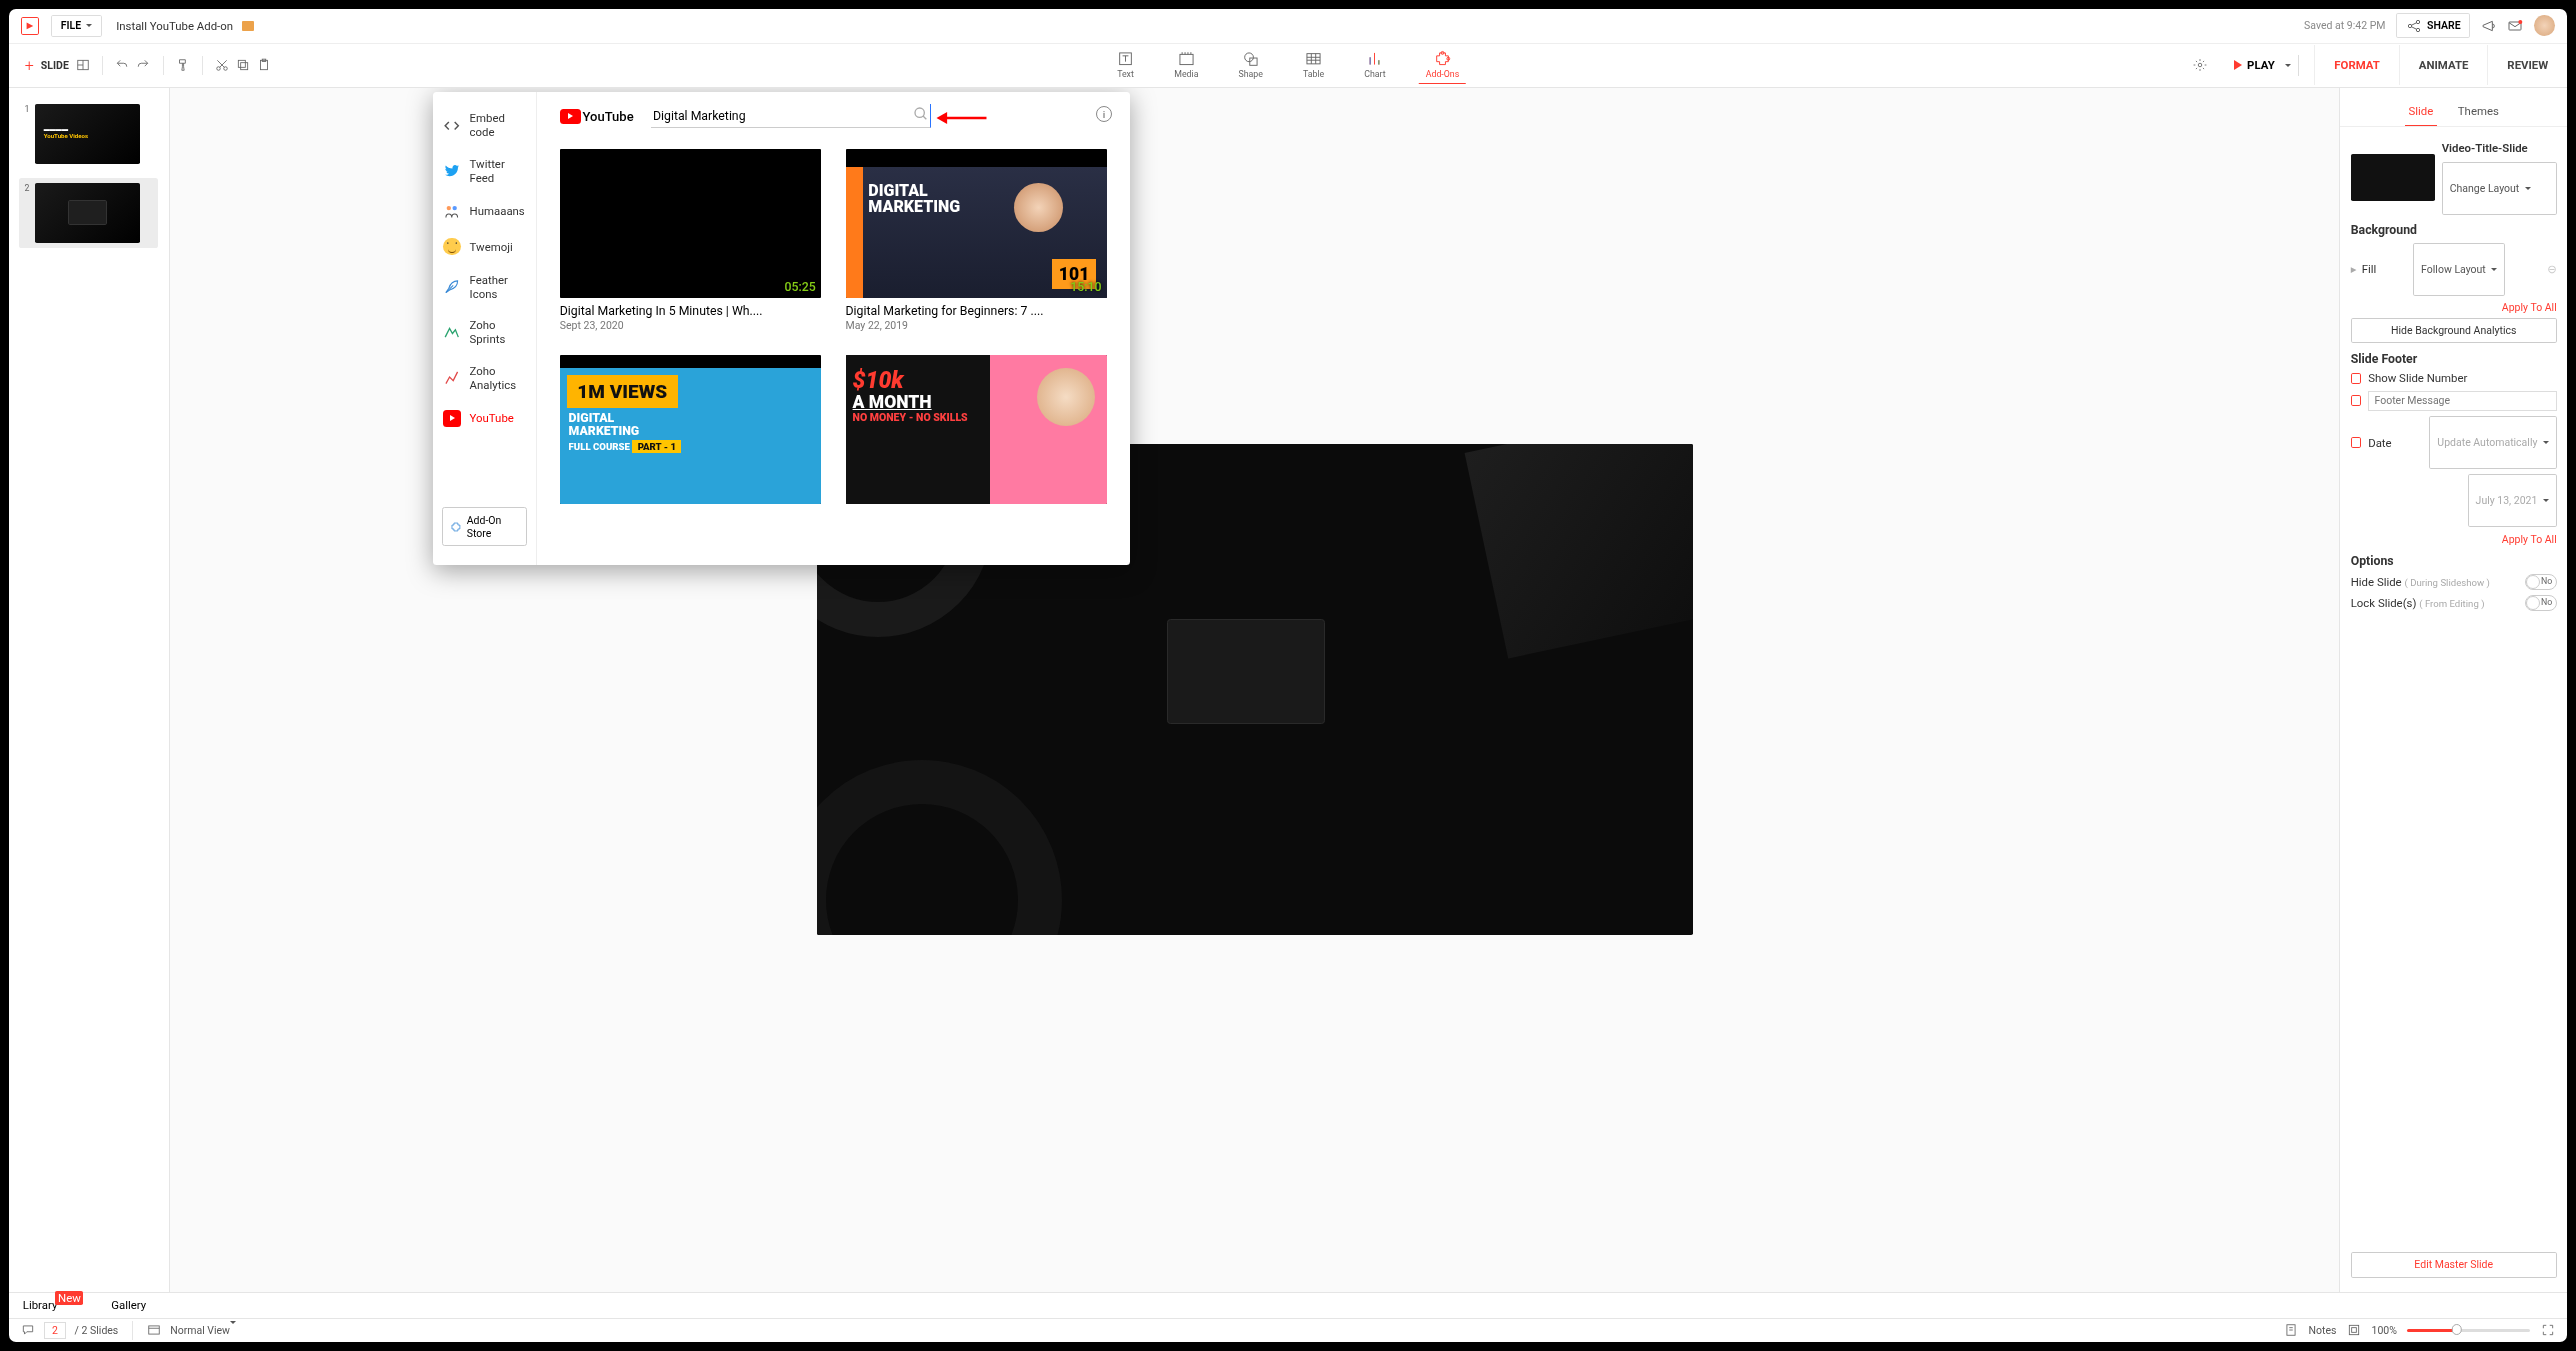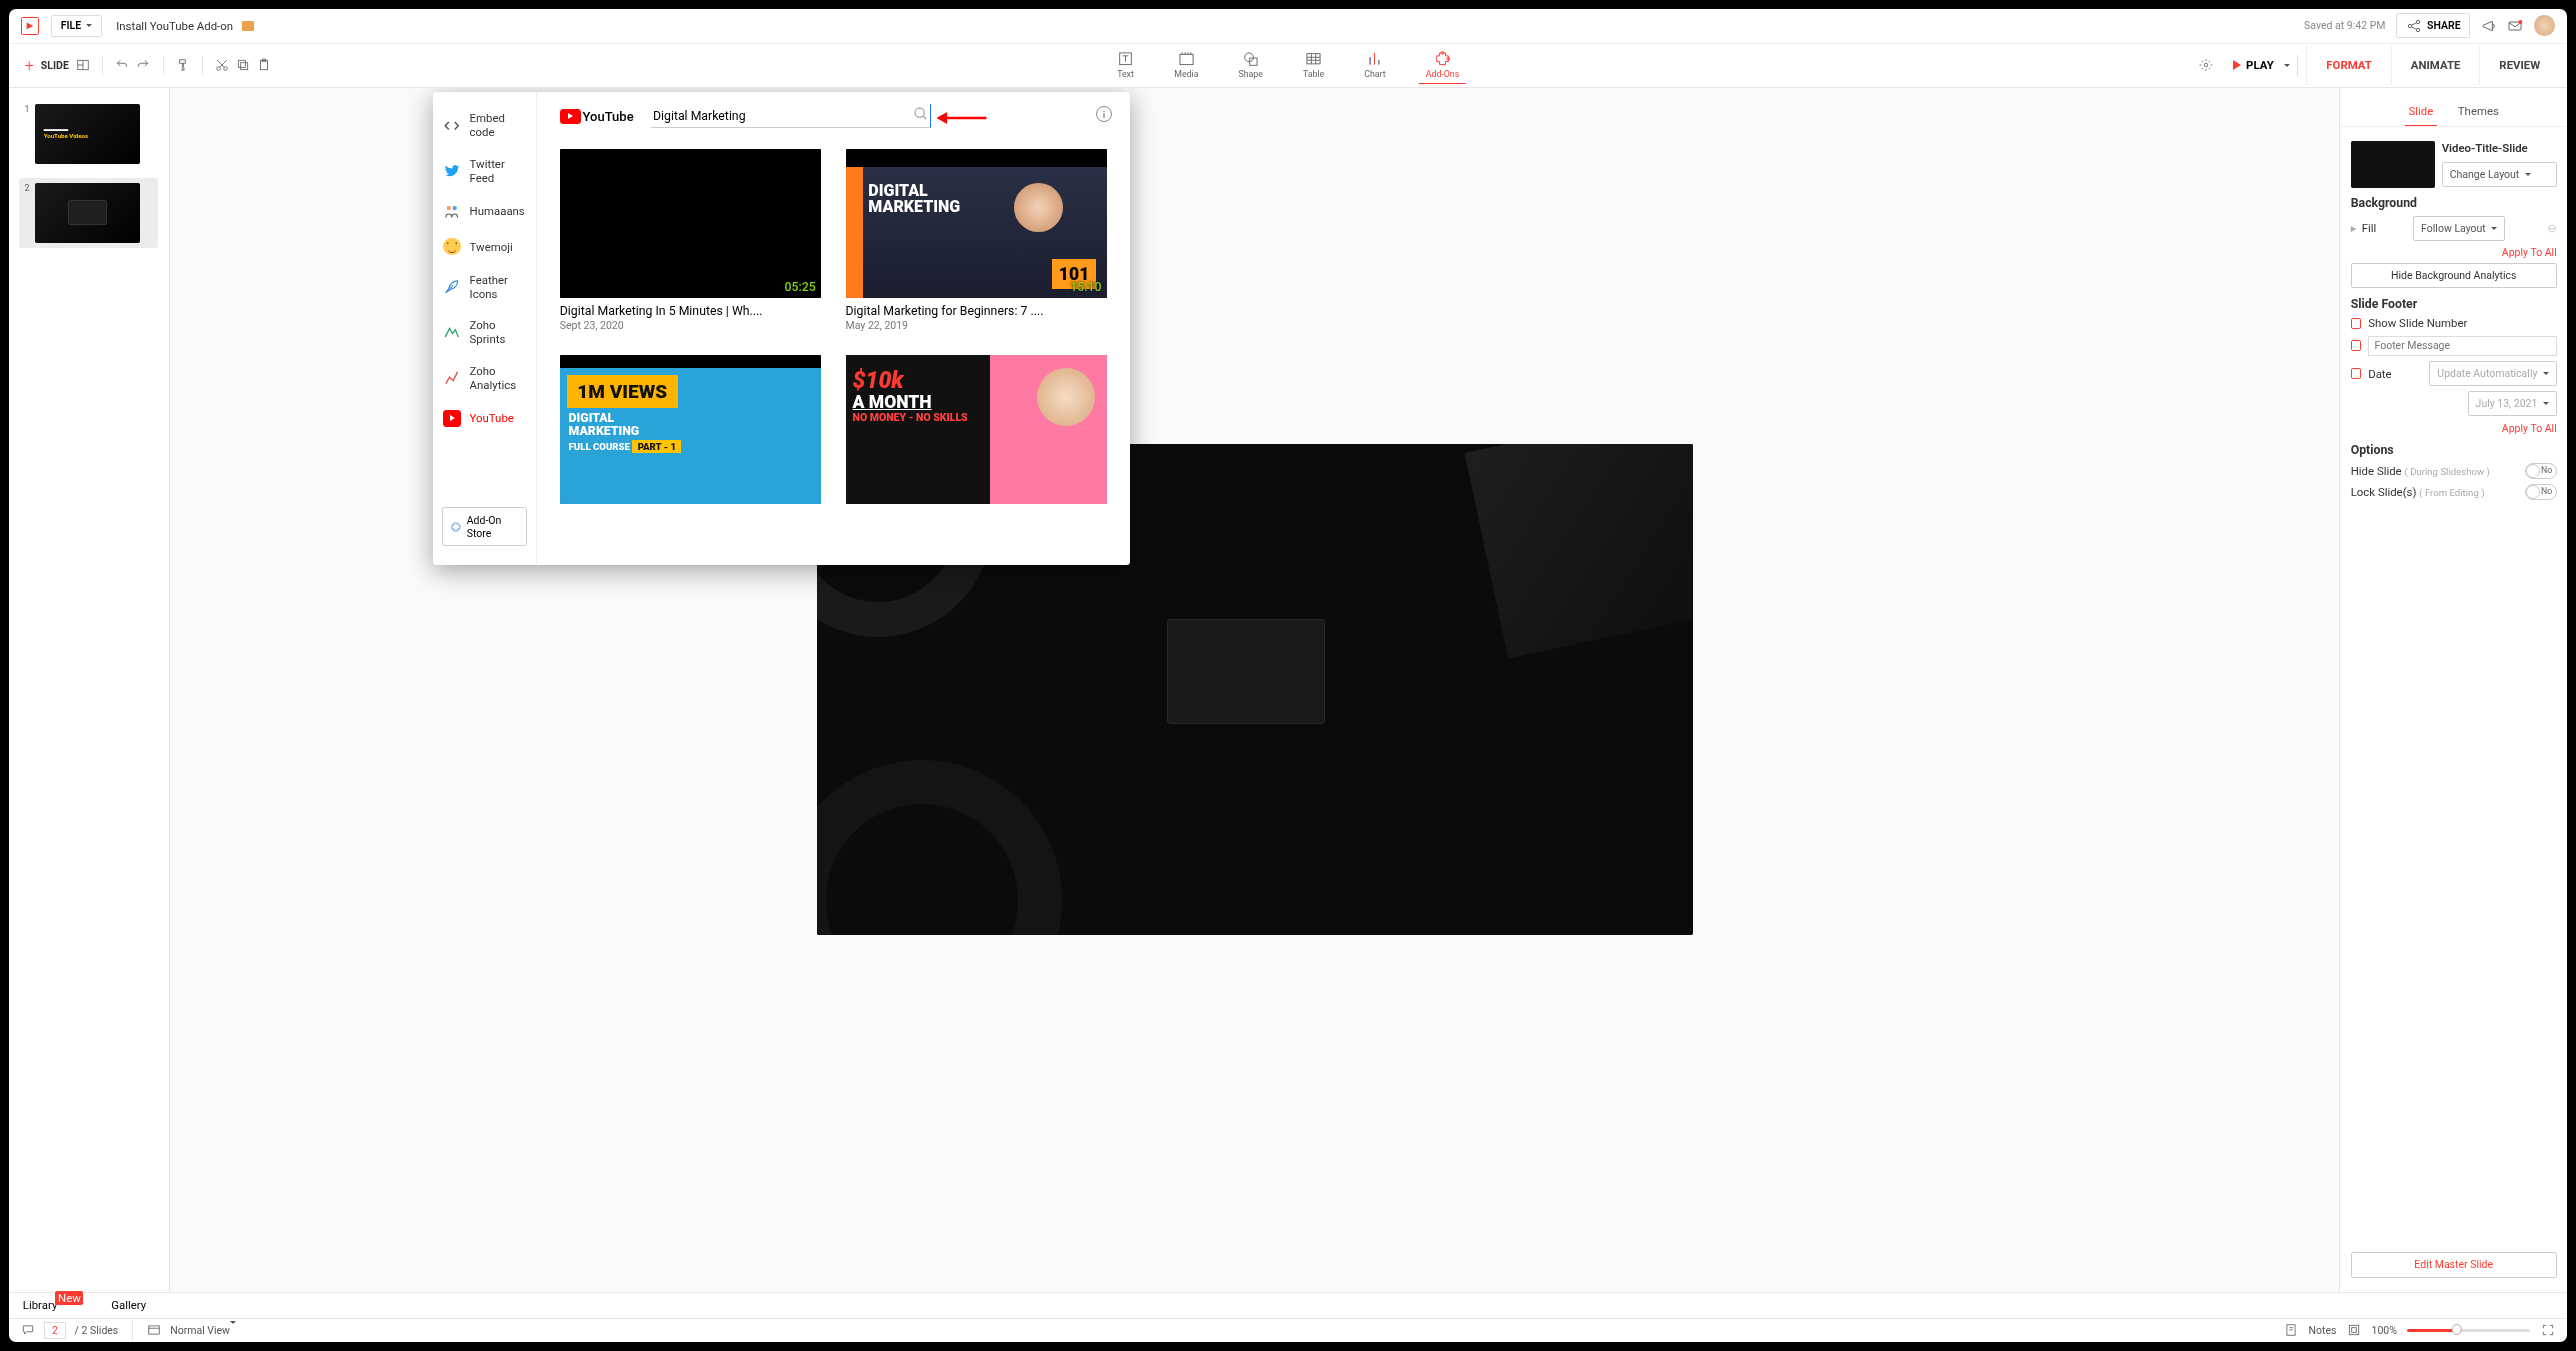--- a/index.html
+++ b/index.html
@@ -26,21 +26,21 @@
 .slide-lbl { font-size: 10.5px; font-weight: 700; color:#333; }
 .vbar { width: 0.9px; height: 19px; background: #e5e5e5; margin: 0 5.3px; }
 .tool-ico { width: 14px; height: 14px; stroke:#666; fill:none; stroke-width:1.5; cursor:pointer;}
 .tool-center { position:absolute; left:50%; transform:translateX(-50%); display:flex; gap:26px; }
 .tc-item { display:flex; flex-direction:column; align-items:center; gap:1.8px; cursor:pointer; padding: 3.5px 7px;}
 .tc-item.active { border-bottom: 1.8px solid #ff3b30; }
 .tc-item svg { width:17.5px; height:17.5px; stroke:#666; fill:none; stroke-width:1.3; }
 .tc-item.active svg { stroke:#ff3b30; }
 .tc-label { font-size: 8.8px; color:#666; }
 .tc-item.active .tc-label { color:#ff3b30; }
-.tool-right { margin-left:auto; display:flex; align-items:center; gap:8px; padding-right:8px;}
+.tool-right { margin-left:auto; display:flex; align-items:center; gap:15px; padding-right:0;}
 .play-btn { display:flex; align-items:center; gap:5.3px; cursor:pointer; padding: 3.5px 7px; border-right:0.9px solid #ddd;}
 .play-tri { width:0;height:0;border-top:5.3px solid transparent;border-bottom:5.3px solid transparent;border-left:8px solid #ff3b30;}
 .tabs-right { display:flex; }
 .tab-r { padding: 13px 19px; font-size: 11.4px; font-weight:700; cursor:pointer; border-left:0.9px solid #eee; color:#444;}
 .tab-r.active { color:#ff3b30; }
 
 
 .main-area { flex: 1; display:flex; overflow:hidden; position:relative;}
 .slide-thumbs { width: 161px; border-right:0.9px solid #e5e5e5; padding:10.5px; display:flex; flex-direction:column; gap:8.8px;}
 .thumb-row { display:flex; gap:5.3px; align-items:flex-start; padding:5.3px; border-radius:2.6px; cursor:pointer;}
@@ -53,21 +53,21 @@
 .cnv-obj { position:absolute; width:158px; height:105px; background:#1a1a1a; border:0.9px solid #2a2a2a; border-radius:3.5px; }
 
 .right-panel { width: 228px; border-left:0.9px solid #e5e5e5; display:flex; flex-direction:column; padding:8.8px 0; overflow-y:auto;}
 .rp-tabs { display:flex; justify-content:center; gap:17.5px; border-bottom:0.9px solid #eee; }
 .rp-tab { padding:7px 3.5px; font-size:11.4px; cursor:pointer; color:#555; }
 .rp-tab.active { color:#ff3b30; border-bottom:1.8px solid #ff3b30; }
 .rp-content { padding: 8.8px 10.5px; font-size:11.4px; color:#333; }
 .rp-row { display:flex; align-items:center; justify-content:space-between; margin:5.3px 0;}
 .rp-section { font-weight:700; margin: 8.8px 0 3.5px; font-size:12.3px; }
 .rp-mini-thumb { width: 84px; height: 47px; background:#111; border-radius:1.8px;}
-.sel-box { border:0.9px solid #ccc; padding:5px 7px; border-radius:1.8px; font-size:10.5px; display:flex; align-items:center; gap:5.3px; cursor:pointer; color:#555;}
+.sel-box { border:0.9px solid #ccc; padding:19px 7px; border-radius:1.8px; font-size:10.5px; display:flex; align-items:center; gap:5.3px; cursor:pointer; color:#555;}
 .link-red { color:#ff3b30; font-size:10.5px; text-align:right; cursor:pointer; margin:3.5px 0; display:block;}
 .btn-grey { border:0.9px solid #ccc; padding:5.3px; text-align:center; font-size:10.5px; border-radius:1.8px; cursor:pointer; }
 .chk { width:10.5px; height:10.5px; border:1.3px solid #ff3b30; border-radius:1.8px; flex-shrink:0;}
 .chk-row { display:flex; align-items:center; gap:7px; margin:5.3px 0; font-size:11.4px;}
 .muted { color:#aaa; }
 .toggle { width:32px; height:16px; border:0.9px solid #ccc; border-radius:8px; position:relative; }
 .toggle::after { content:""; position:absolute; width:12.3px; height:12.3px; background:#fff; border:0.9px solid #ccc; border-radius:50%; top:0; left:0;}
 .toggle-lbl { position:absolute; right:3.5px; top:0.9px; font-size:8.8px; color:#666;}
 
 

